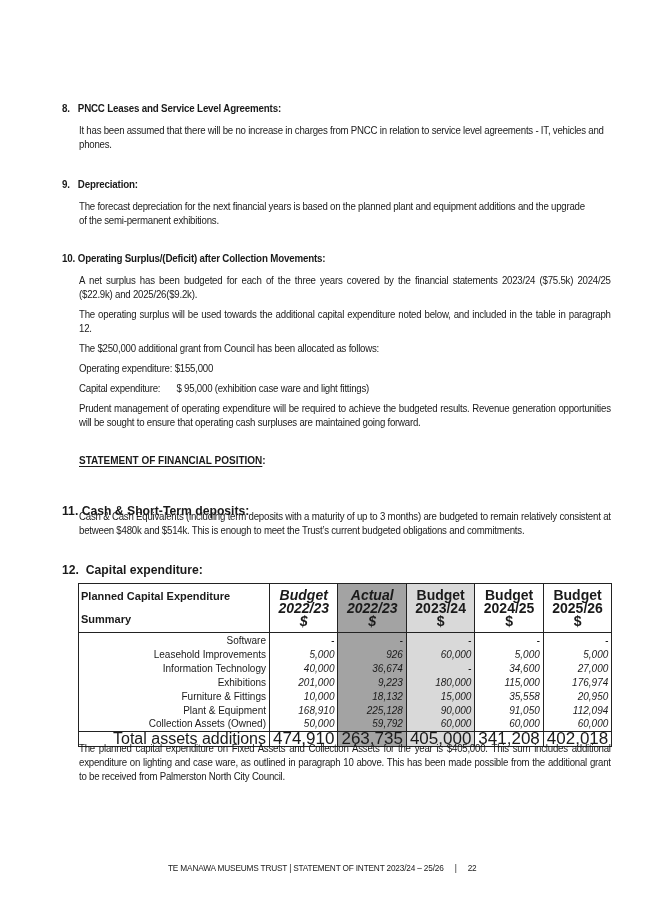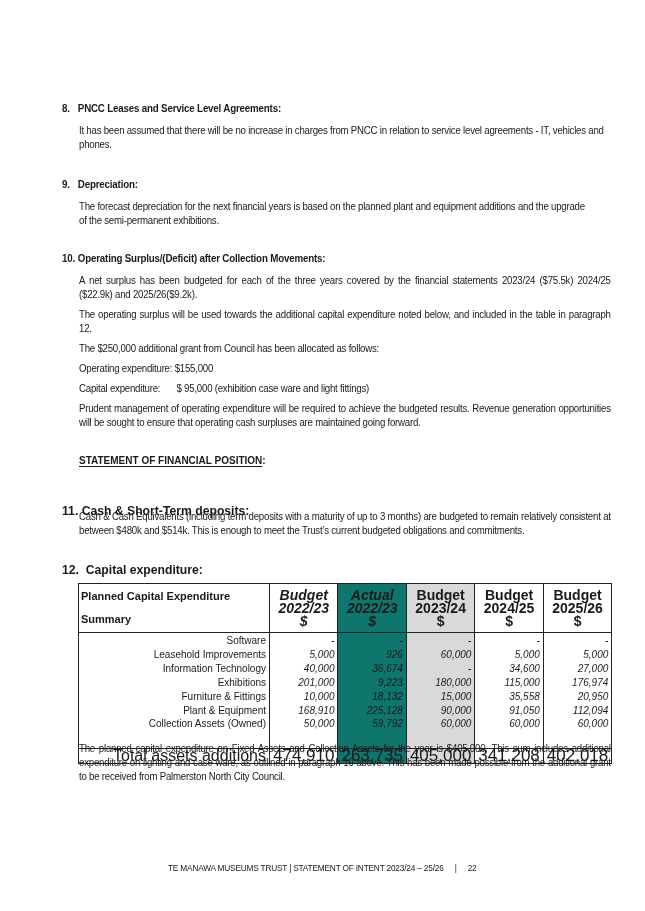--- a/index.html
+++ b/index.html
@@ -18,28 +18,28 @@
     .sofp u { text-decoration: underline; text-underline-offset: 2px; }
 
     table.capex { position: absolute; left: 78px; top: 583px; border-collapse: collapse;
                   font-size: 10px; }
     table.capex td, table.capex th { padding: 0 3px; }
     table.capex th { font-weight: bold; font-size: 14px; line-height: 13px; border: 1px solid #222;
                      text-align: center; vertical-align: middle; padding-top: 1px; padding-bottom: 1px; }
     table.capex th.title { text-align: left; font-size: 11px; width: 185px; padding-left: 2px; line-height: 23px; }
     th.italic { font-style: italic; }
     .col { width: 47px; }
-    .cyan { background: #0f766e; }
+    .cyan { background: #a3a3a3; }
     .grey { background: #d9d9d9; }
     table.capex td { line-height: 13.9px; height: 13.9px; text-align: right; font-style: italic;
                      border-left: 1px solid #222; border-right: 1px solid #222; }
     table.capex td.label { text-align: right; font-style: normal; }
     table.capex tr.first td { padding-top: 1px; }
     table.capex tr.total td { border: 1px solid #222; font-style: normal; font-size: 17px; }
-    table.capex tr.lastbody td { padding-bottom: 17px; }
+    table.capex tr.lastbody td { padding-bottom: 0; }
 
     .footer { position: absolute; top: 863px; left: 168px; font-size: 9px; letter-spacing: -0.2px;
               transform: scaleX(0.92); transform-origin: left top; white-space: nowrap; }
     .footer .sep { display: inline-block; margin: 0 12px 0 12px; }
   </style>
 </head>
 <body>
 
 <div class="page">
 

